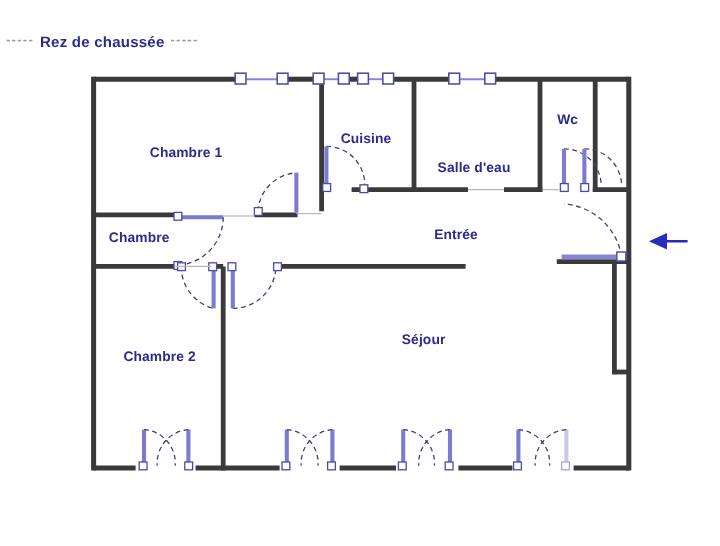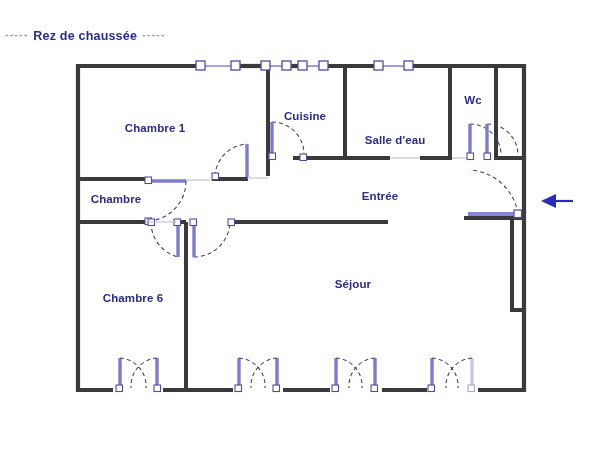--- a/index.html
+++ b/index.html
@@ -219,16 +219,16 @@
       <line x1="573" y1="201" x2="543" y2="201" stroke="#2b2bbb" stroke-width="2.2" marker-end="url(#arrowhead)"></line>
     </g>
   </svg>
 
   <div class="room-label" style="left:155px; top:128px;">Chambre 1</div>
   <div class="room-label" style="left:305px; top:116px;">Cuisine</div>
   <div class="room-label" style="left:395px; top:116px;margin-top:24px;">Salle d'eau</div>
   <div class="room-label" style="left:473px; top:100px;">Wc</div>
   <div class="room-label" style="left:116px; top:199px;">Chambre</div>
   <div class="room-label" style="left:380px; top:196px;">Entrée</div>
-  <div class="room-label" style="left:133px; top:298px;">Chambre 6</div>
+  <div class="room-label" style="left:133px; top:298px;">Chambre 2</div>
   <div class="room-label" style="left:353px; top:284px;">Séjour</div>
 
 </div>
 
 </body></html>

